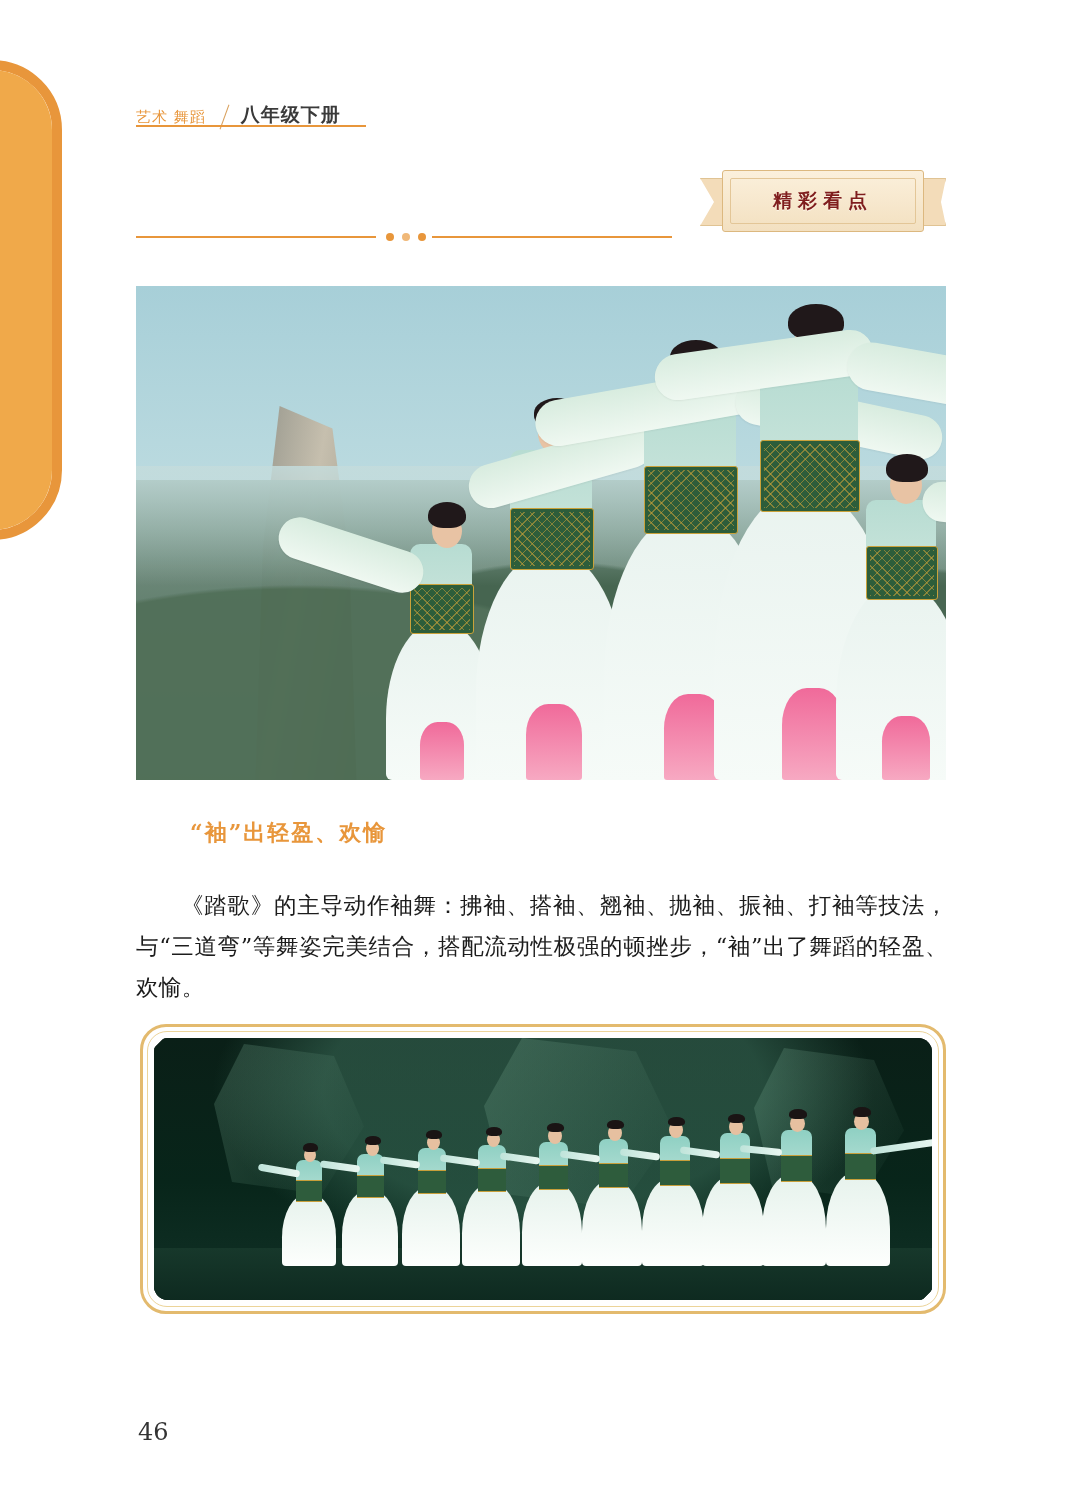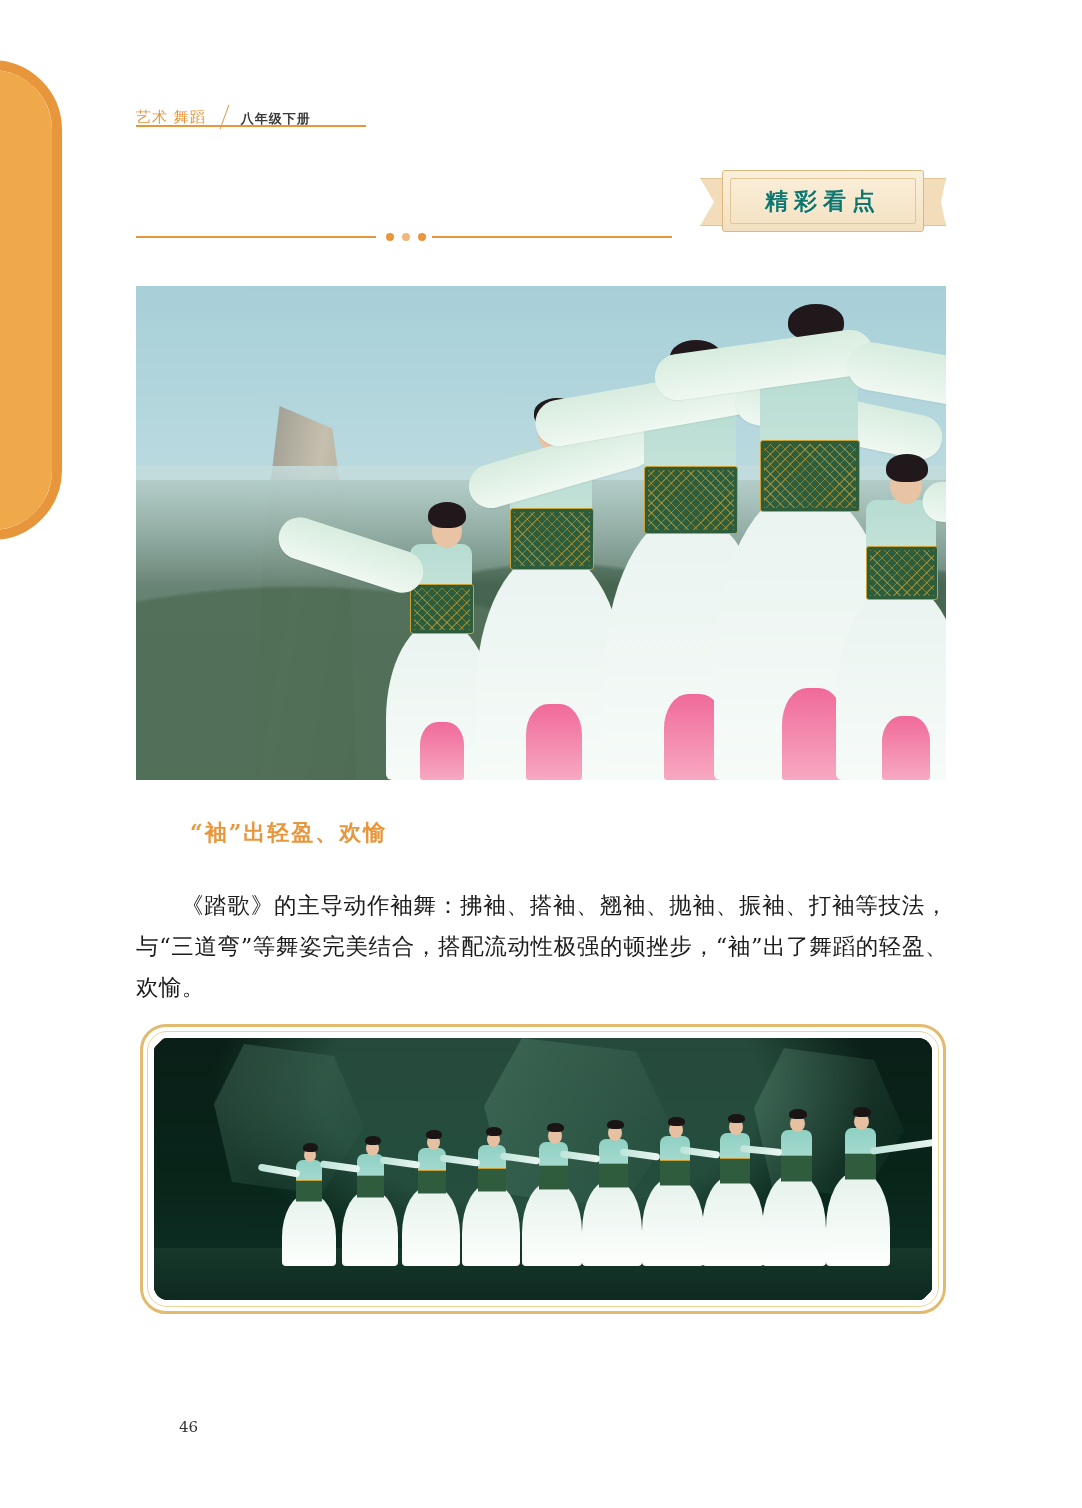--- a/index.html
+++ b/index.html
@@ -63,21 +63,21 @@
   }
   .header .sep {
     width: 1px;
     height: 26px;
     background: #d9a15e;
     transform: rotate(20deg);
     margin: 0 16px 0 18px;
   }
   .header .grade {
     color: #3a3a3a;
-    font-size: 13px;
+    font-size: 19px;
     letter-spacing: 1px;
     font-weight: bold;
     font-family: "DejaVu Serif", serif;
     padding-bottom: 2px;
   }
   .header-rule {
     position: absolute;
     left: 136px;
     top: 125px;
     width: 230px;
@@ -121,24 +121,24 @@
     border: 1px solid #e3c697;
     border-radius: 2px;
   }
   .banner .btitle {
     position: absolute;
     left: 0; top: 0;
     width: 100%; height: 62px;
     display: flex;
     align-items: center;
     justify-content: center;
-    font-size: 23px;
+    font-size: 19px;
     font-weight: bold;
     letter-spacing: 6px;
-    color: #0f766e;
+    color: #7f1d1d;
     text-shadow: 0 1px 0 #fff7e8;
     font-family: "DejaVu Serif", serif;
   }
 
   
   .divider {
     position: absolute;
     left: 136px;
     top: 230px;
     width: 536px;
@@ -358,24 +358,23 @@
     height: 7px;
     background: linear-gradient(90deg,#bfe4da,#e9f6f0);
     border-radius: 6px;
   }
 
   
   .pageno {
     position: absolute;
     left: 138px;
     top: 1418px;
-    font-size: 15px;
+    font-size: 24px;
     color: #333;
     font-family: "DejaVu Serif", serif;
-    margin-left: 41px;
   }
 </style>
 </head>
 <body>
 
 <div class="edge-deco">
   <div class="inner"></div>
   <div class="fill"></div>
 </div>
 

